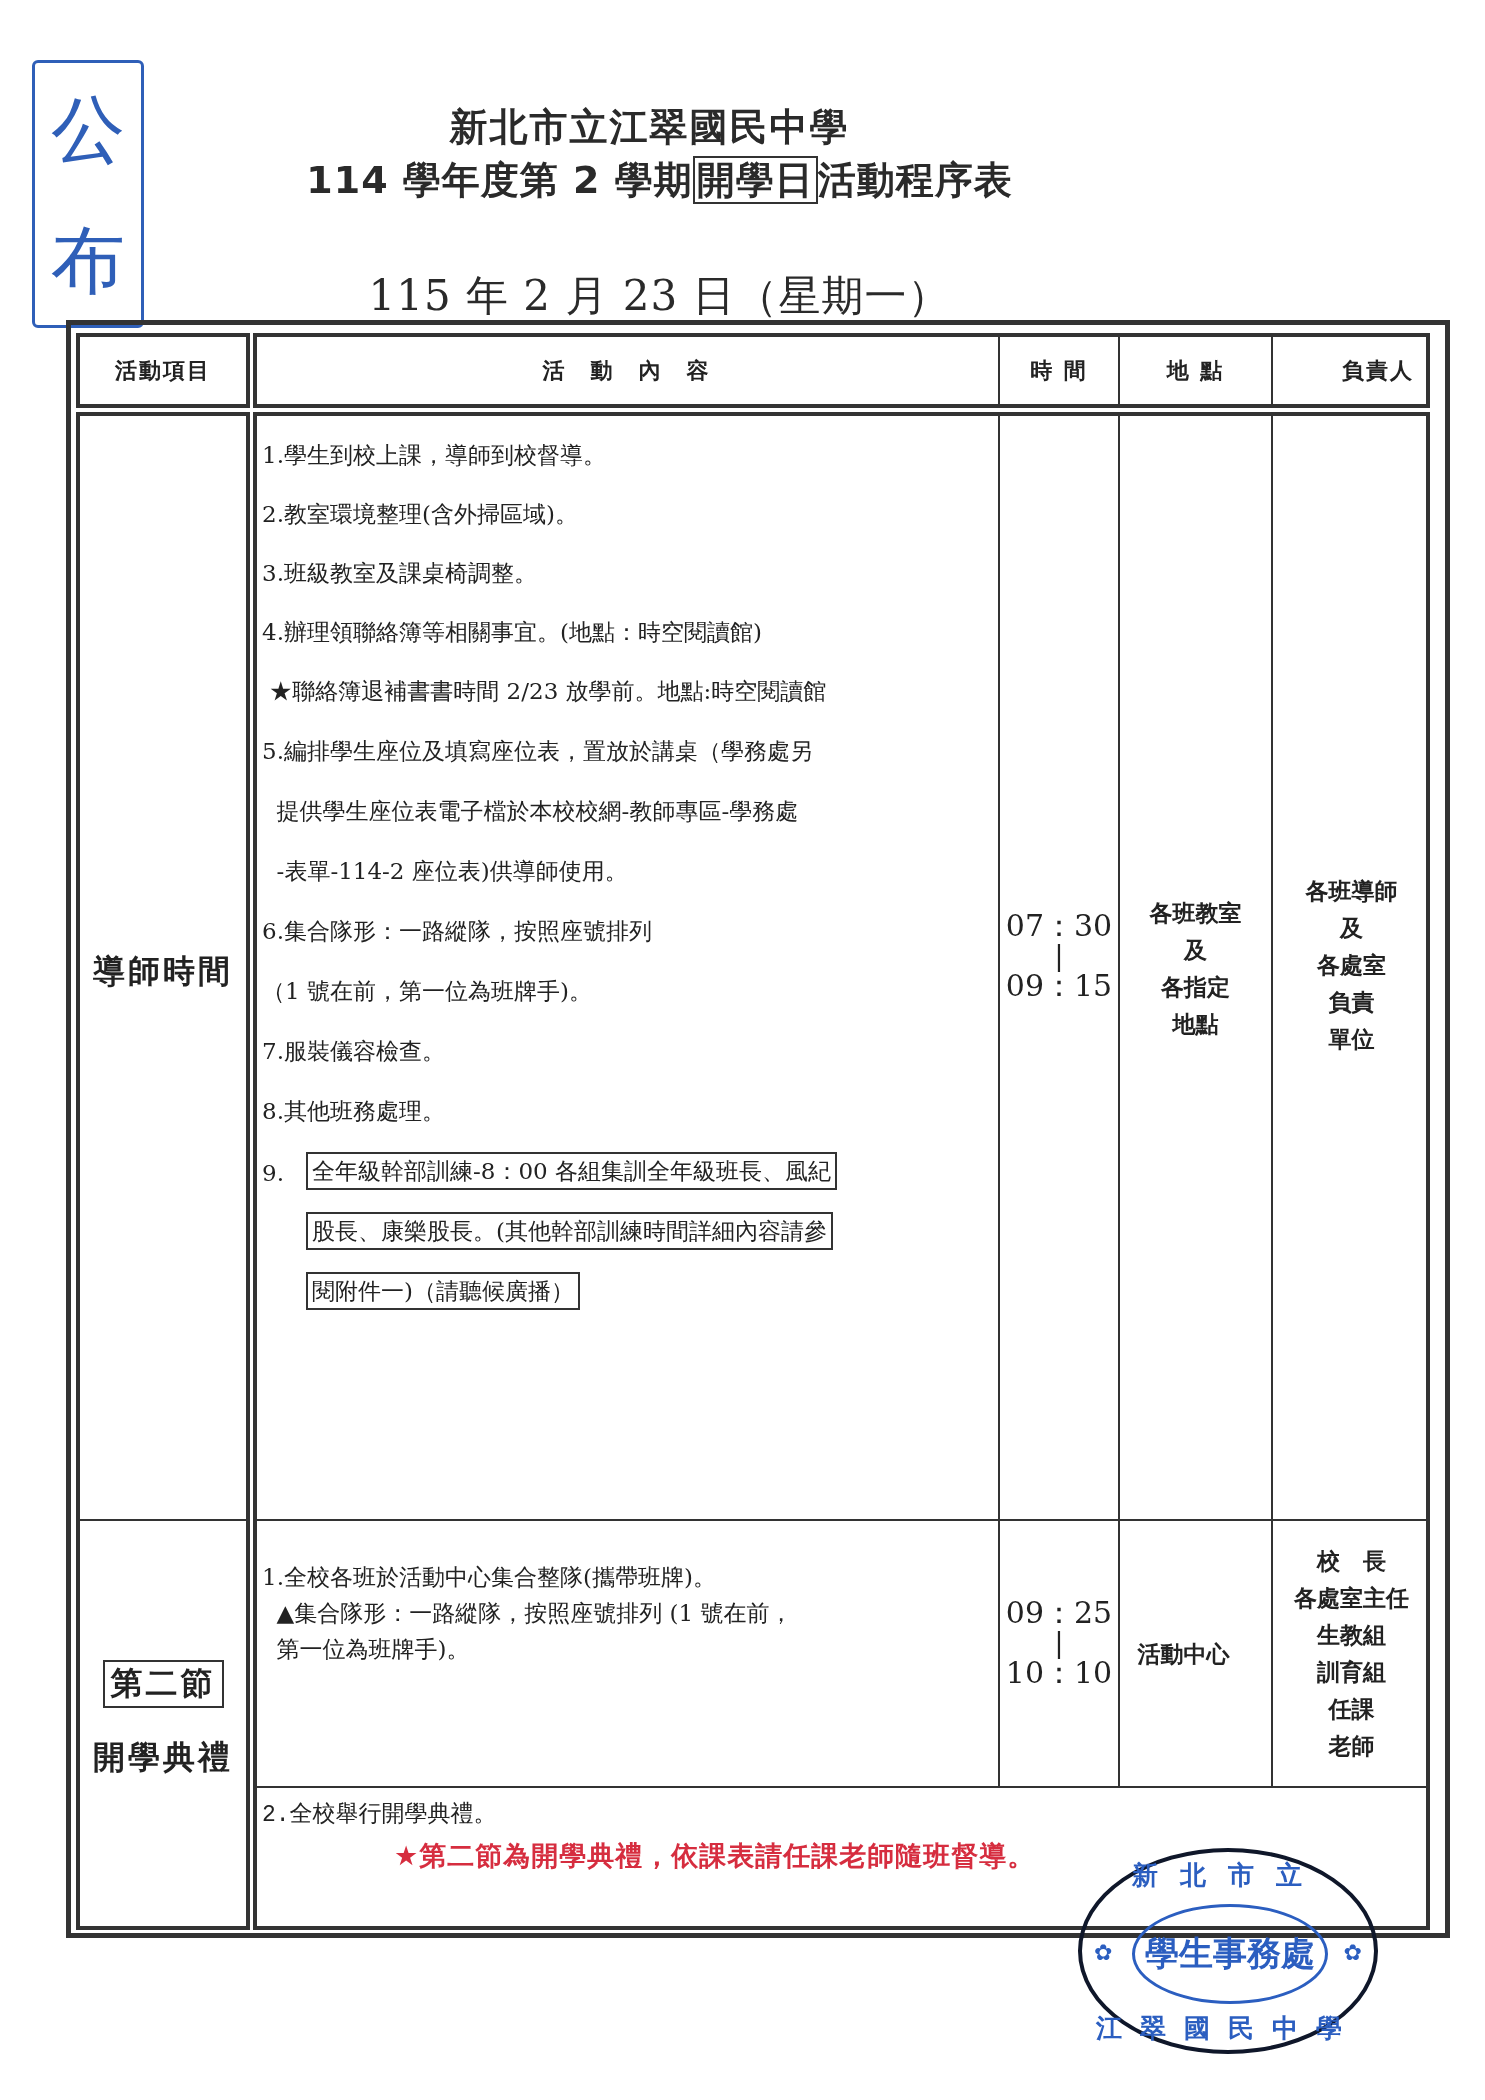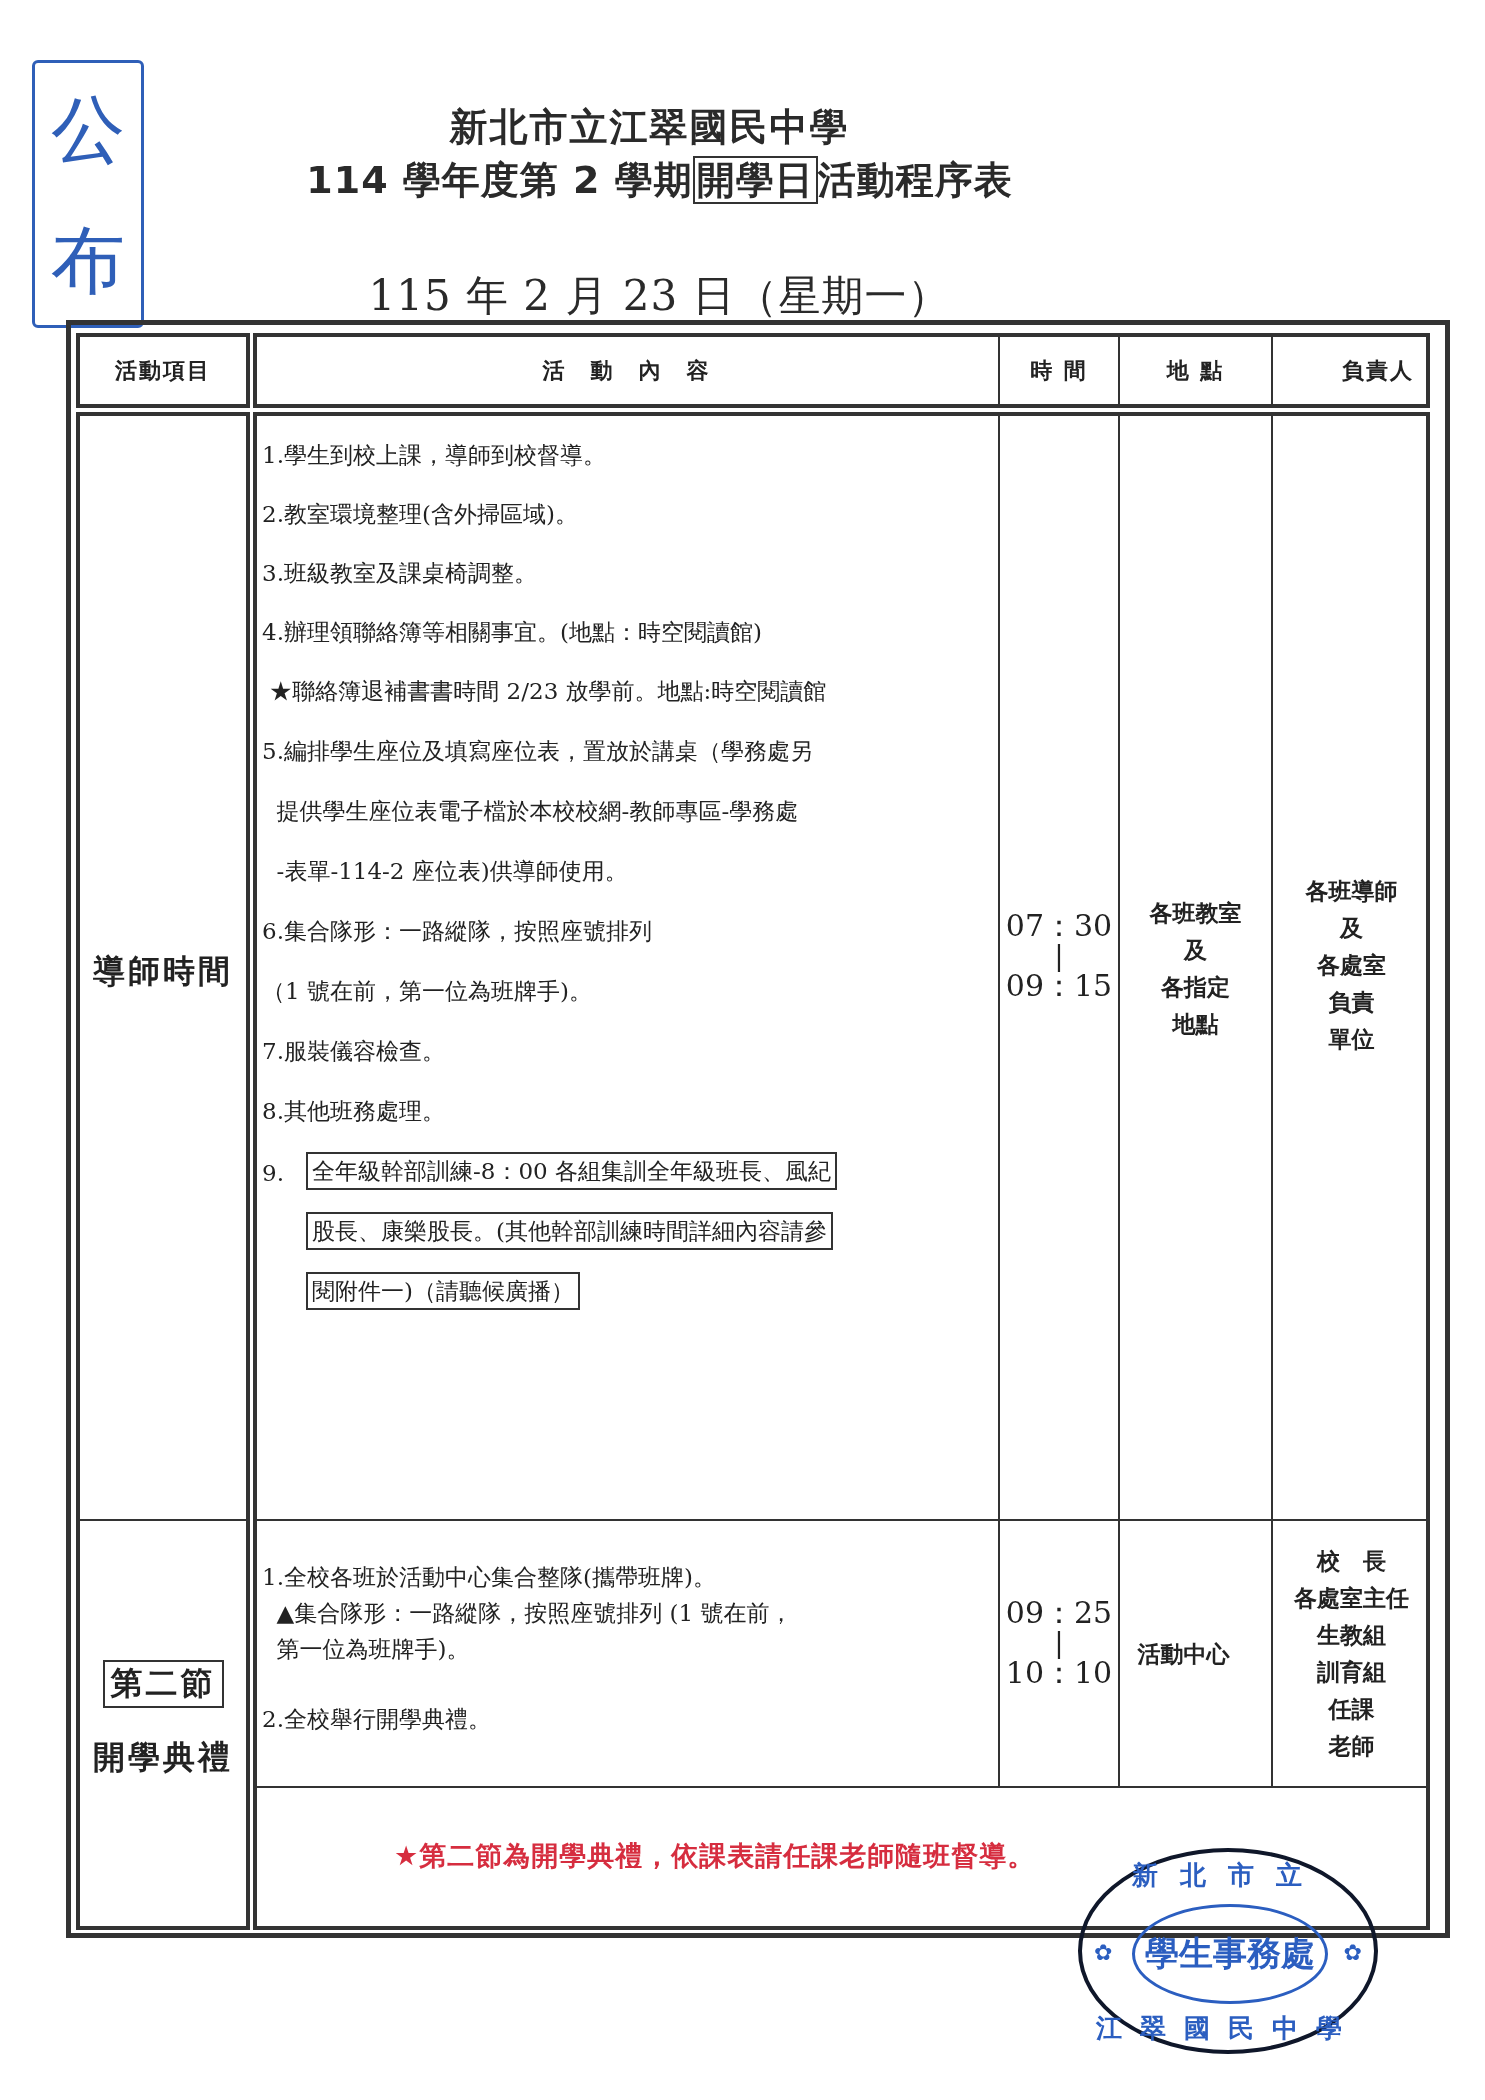--- a/index.html
+++ b/index.html
@@ -142,21 +142,21 @@
 </div>
 
 <div class="section-title" style="left:78px; top:1660px; width:170px;">
   <span class="boxed-label">第二節</span>
 </div>
 <div class="section-title" style="left:78px; top:1736px; width:170px;">開學典禮</div>
 
 <div class="item" style="top:1562px;">1.全校各班於活動中心集合整隊(攜帶班牌)。</div>
 <div class="item" style="top:1598px; white-space:pre;">  ▲集合隊形：一路縱隊，按照座號排列 (1 號在前，</div>
 <div class="item" style="top:1634px; white-space:pre;">  第一位為班牌手)。</div>
-<div class="item" style="top:1704px;">2.全校舉行開學典禮。</div>
+<div class="item" style="top:1800px;font-family:Liberation Mono, monospace;">2.全校舉行開學典禮。</div>
 
 <div class="time" style="left:1000px; top:1595px; width:118px;">
   <span>09：25</span>
   <span class="bar">|</span>
   <span>10：10</span>
 </div>
 <div class="cell-text" style="left:1120px; top:1636px; width:127px;">
   <div>活動中心</div>
 </div>
 <div class="cell-text" style="left:1273px; top:1543px; width:157px;">

